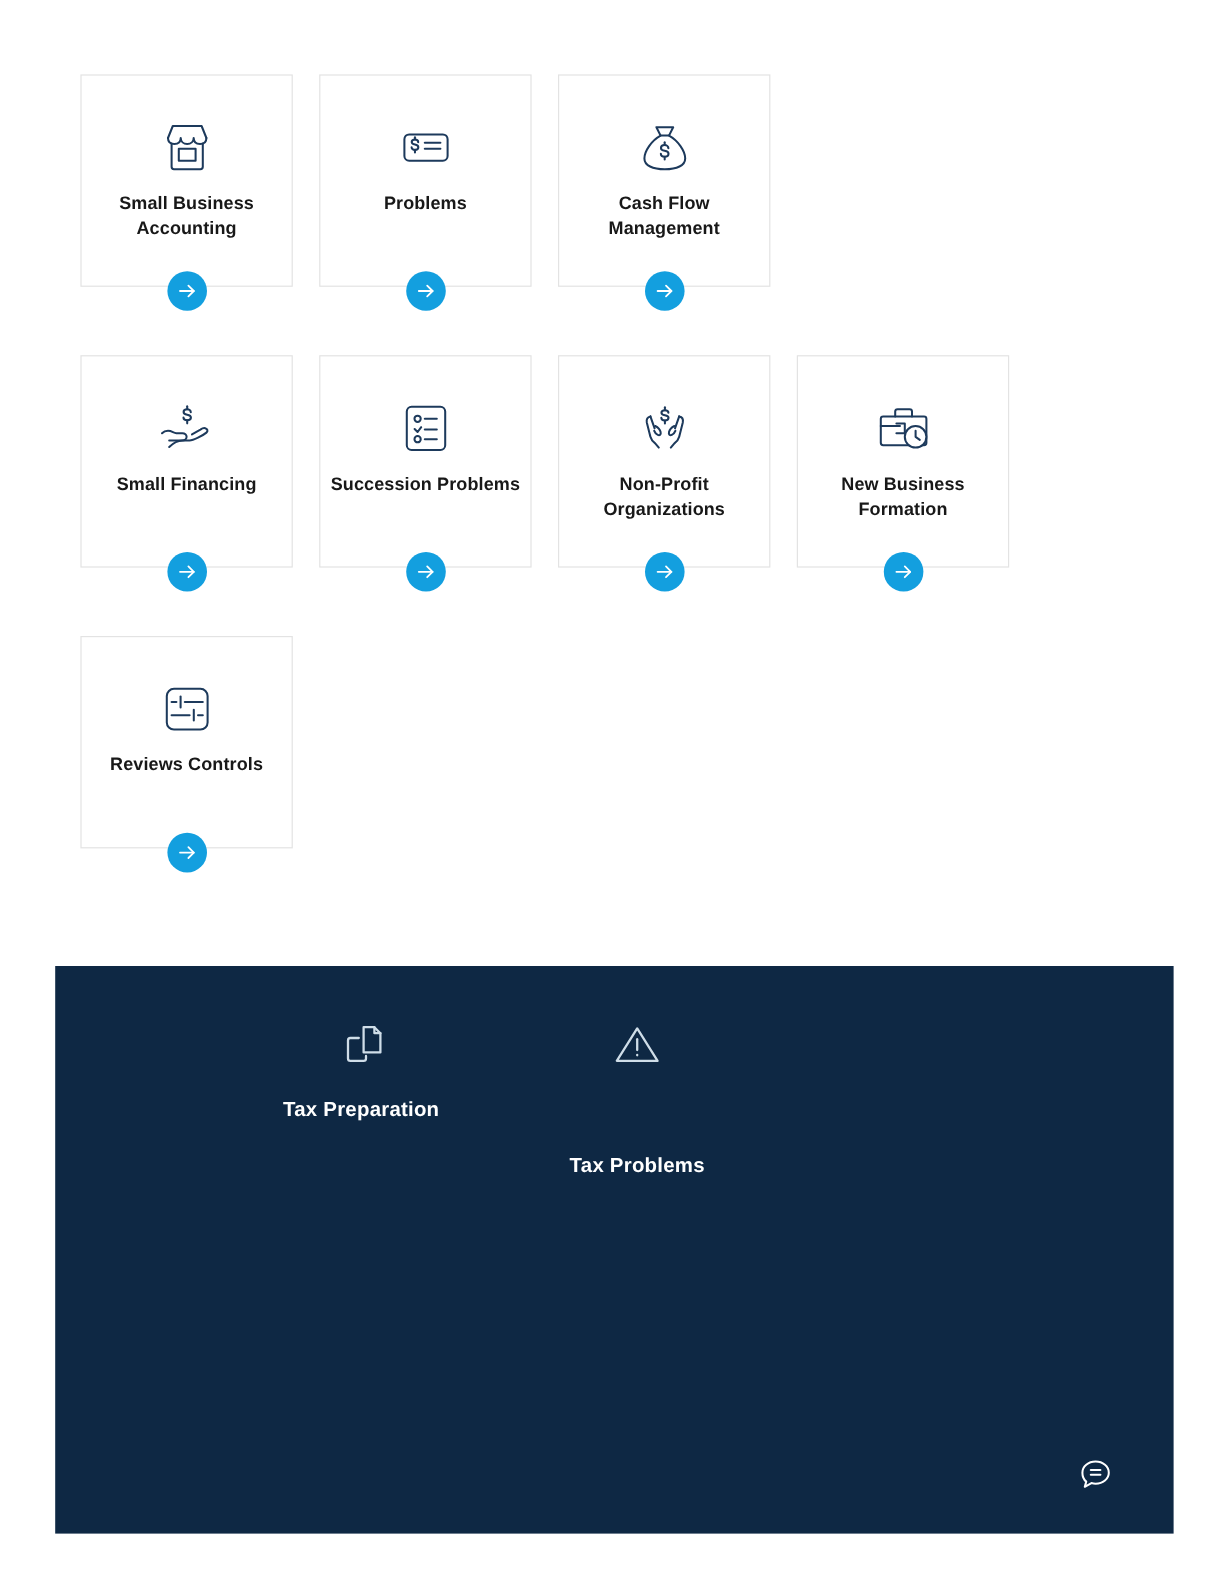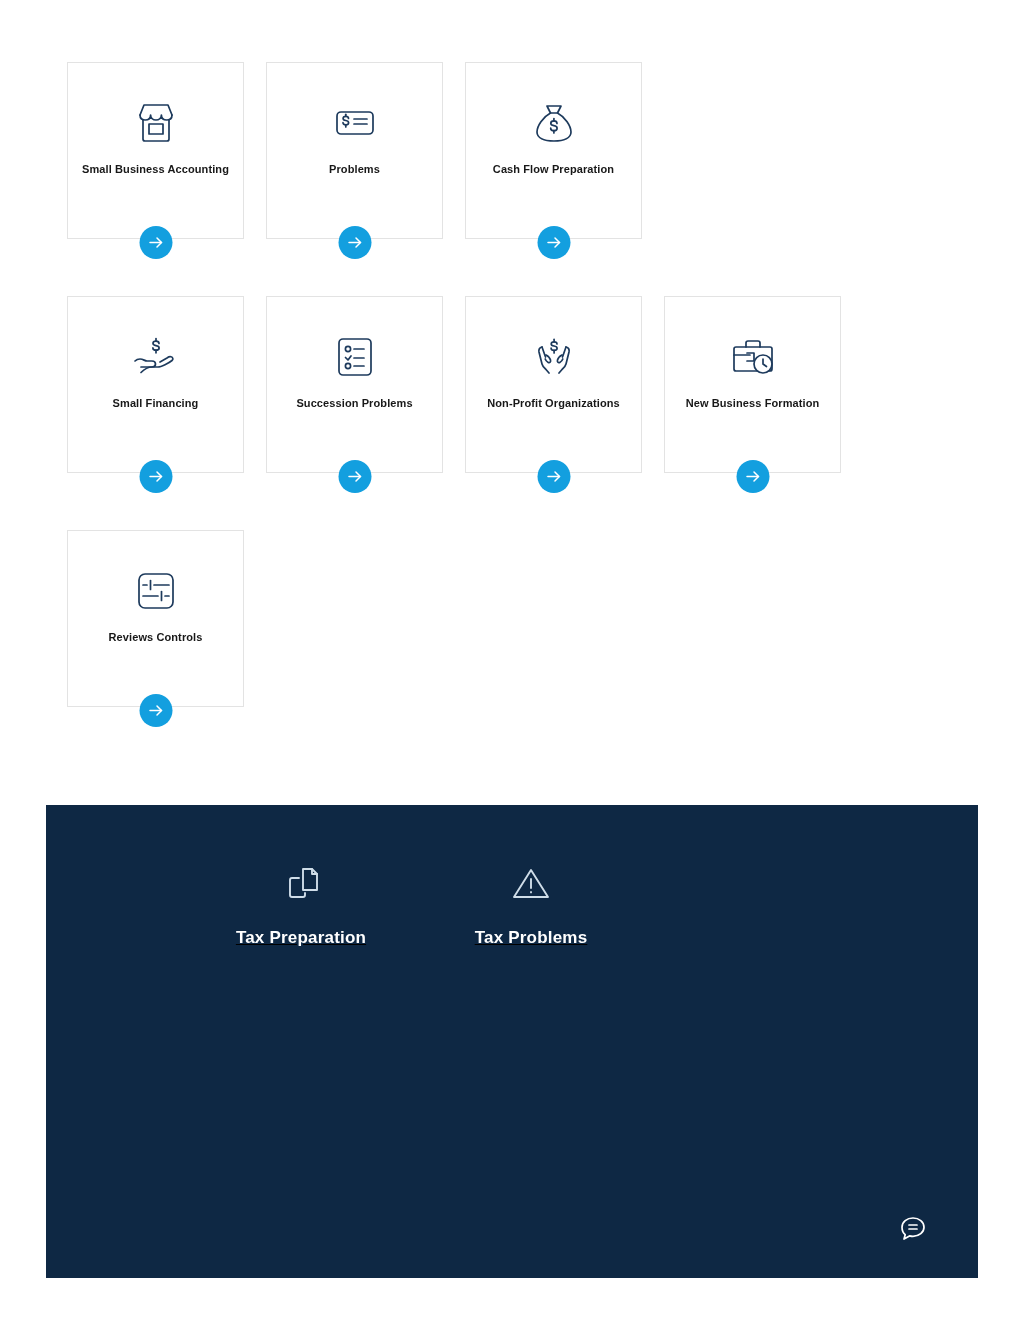--- a/index.html
+++ b/index.html
@@ -48,21 +48,21 @@
     align-items: center;
     justify-content: center;
     margin-bottom: 8px;
   }
   .card-icon svg {
     width: 52px;
     height: 52px;
     display: block;
   }
   .card-title {
-    font-size: 11px;
+    font-size: 15px;
     font-weight: bold;
     color: #181818;
     text-align: center;
     line-height: 21px;
     letter-spacing: 0.1px;
     max-width: 160px;
   }
   .card-arrow {
     position: absolute;
     left: 50%;
@@ -90,34 +90,33 @@
     position: absolute;
     left: 46px;
     top: 805px;
     width: 932px;
     height: 473px;
     background: #0e2844;
   }
   .tax-items {
     position: absolute;
     left: 140px;
-    top: 55px;
+    top: 42px;
     display: flex;
     align-items: flex-start;
-    text-decoration: underline;
   }
   .tax-item {
     display: flex;
     flex-direction: column;
     align-items: center;
     cursor: pointer;
   }
   .tax-item.item-0 { width: 230px; }
   .tax-item.item-1 { width: 230px; }
-  .tax-item.item-2 { width: 230px; }
+  .tax-item.item-2 { width: 230px; gap: 47px; }
   .tax-icon {
     height: 48px;
     display: flex;
     align-items: center;
     justify-content: center;
     margin-bottom: 20px;
   }
   .tax-icon svg { width: 44px; height: 44px; display: block; }
   .tax-title {
     font-size: 17px;
@@ -189,21 +188,21 @@
     <div class="service-card">
       <div class="card-icon">
         <svg viewBox="0 0 52 52" fill="none" stroke="#1d3a5c" stroke-width="1.7" stroke-linecap="round" stroke-linejoin="round">
           <path d="M19 9 H33 L29.5 16 H22.5 Z"></path>
           <path d="M22.5 16 C15 20 9 29 9 35 c0 6 7 9 17 9 c10 0 17-3 17-9 c0-6-6-15-13.5-19"></path>
           <path d="M29 26.5 c0-1.5-1.4-2.6-3.1-2.6 c-1.7 0-3.1 1-3.1 2.4 c0 1.4 1.2 2.1 3.1 2.4 c1.9 0.3 3.2 1 3.2 2.5 c0 1.5-1.4 2.5-3.2 2.5 c-1.8 0-3.2-1-3.2-2.5"></path>
           <path d="M25.9 21.6 V23.9"></path>
             <path d="M25.9 33.7 V36"></path>
         </svg>
       </div>
-      <div class="card-title">Cash Flow Preparation</div>
+      <div class="card-title">Cash Flow Management</div>
       <div class="card-arrow">
         <svg viewBox="0 0 17 17" fill="none" stroke="#ffffff" stroke-width="1.5" stroke-linecap="round" stroke-linejoin="round">
           <path d="M2.5 8.5 H14"></path>
             <path d="M9.5 4 L14 8.5 L9.5 13"></path>
         </svg>
       </div>
     </div>
 
   </div>
 

